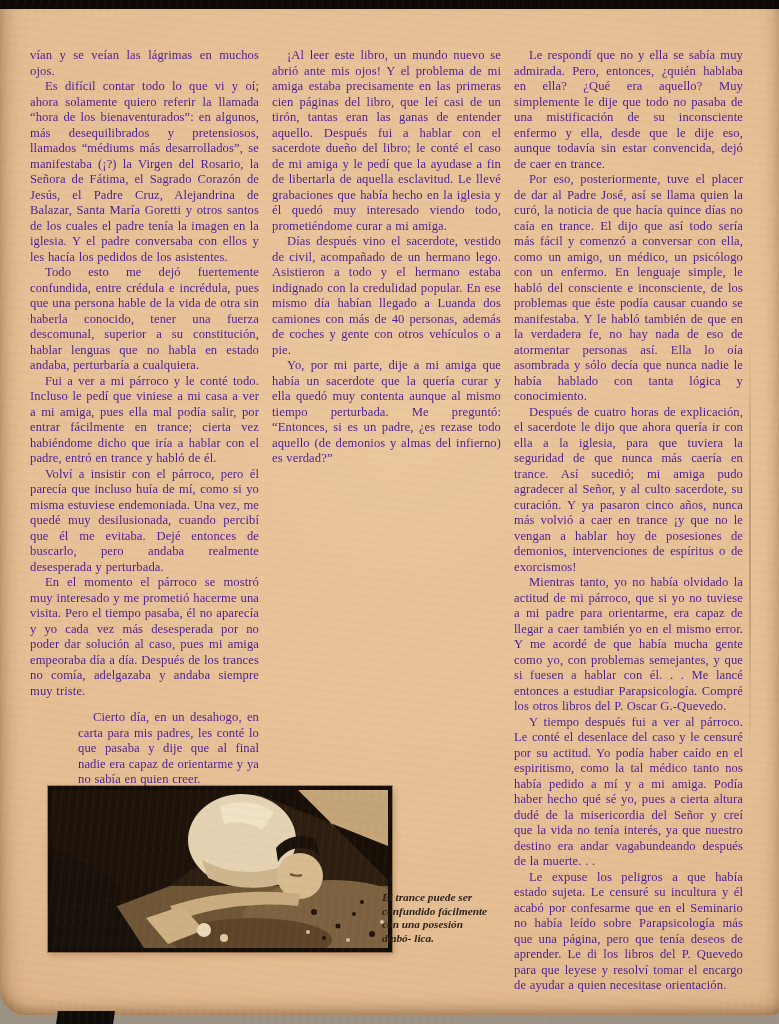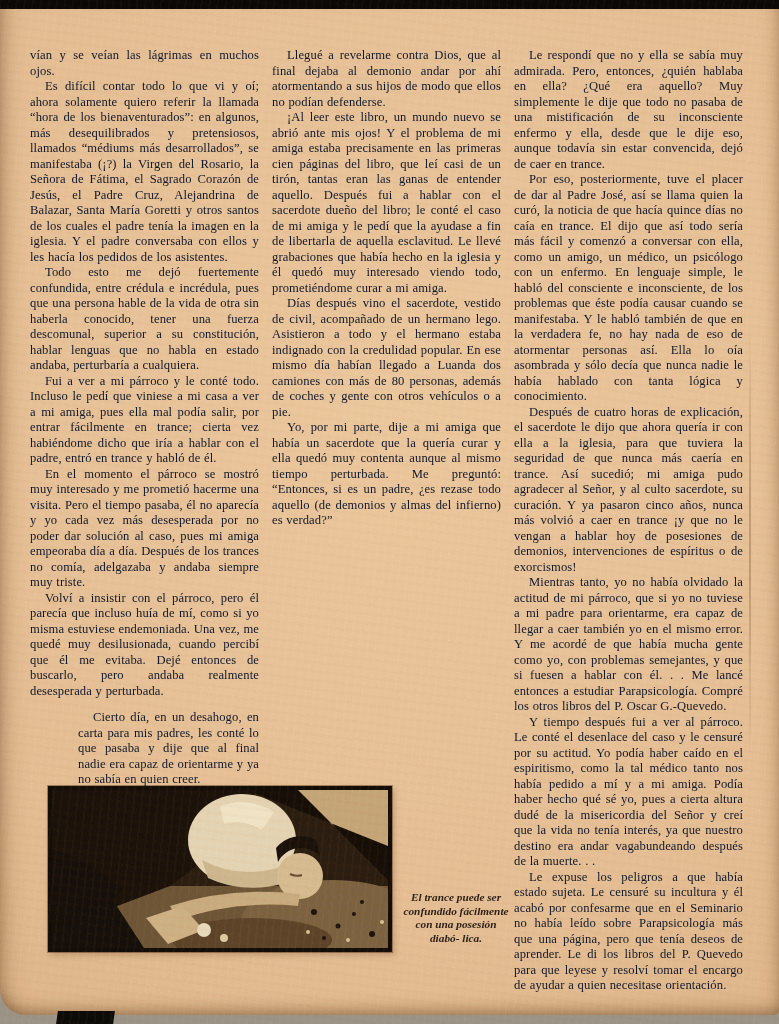--- a/index.html
+++ b/index.html
@@ -11,60 +11,59 @@
         box-shadow: inset 14px 0 26px -16px rgba(92,54,24,.55),
                     inset -9px 0 20px -11px rgba(92,54,24,.40),
                     inset 0 -12px 18px -10px rgba(80,48,20,.50);}
   .texture{position:absolute;inset:0;pointer-events:none;opacity:.5;
         background:
           repeating-linear-gradient(7deg, rgba(140,85,40,.045) 0 3px, rgba(0,0,0,0) 3px 9px),
           repeating-linear-gradient(-84deg, rgba(255,240,218,.05) 0 2px, rgba(0,0,0,0) 2px 8px);}
   .top-strip{position:absolute;left:0;top:0;width:100%;height:9px;background:#0b0806;}
   .columns{position:absolute;left:30px;top:48px;display:flex;gap:13px;}
   .col{width:229px;}
-  .col p{margin:0;font-size:12.6px;line-height:15.5px;color:#0f172a;
+  .col p{margin:0;font-size:12.6px;line-height:15.5px;color:#4c1d95;
          text-align:justify;text-indent:15px;letter-spacing:.1px;
          word-spacing:.4px;hyphens:auto;}
   .col p.no-indent{text-indent:0;}
   .col p.gap{margin-top:11px;margin-left:48px;}
   .col p i{font-style:italic;}
   .photo-frame{position:absolute;left:48px;top:786px;width:344px;height:166px;
         border:4px solid #130d08;box-sizing:border-box;background:#241a10;
         box-shadow:0 0 0 1px rgba(84,52,22,.45), 2px 3px 6px rgba(70,40,15,.25);}
   .photo-frame svg{display:block;width:100%;height:100%;}
-  .caption{position:absolute;left:400px;top:891px;width:112px;
+  .caption{position:absolute;left:382px;top:891px;width:112px;
         font-size:11.3px;line-height:13.6px;font-style:italic;font-weight:700;
-        color:#2c211a;text-align:center;}
+        color:#2c211a;text-align:left;}
   .bottom-mark{position:absolute;left:57px;top:1011px;width:57px;height:13px;
         background:#0d0b08;transform:skewX(-8deg);}
   .crease{position:absolute;right:28px;top:330px;width:2px;height:430px;
         background:linear-gradient(rgba(101,69,38,0), rgba(101,69,38,.30) 40%,
                    rgba(101,69,38,.30) 60%, rgba(101,69,38,0));}
 </style>
 </head>
 <body>
 
 <div class="page">
   <div class="paper"></div>
   <div class="top-strip"></div>
 
   <div class="columns">
     <div class="col">
         <p class="no-indent">vían y se veían las lágrimas en muchos ojos.</p>
         <p>Es difícil contar todo lo que vi y oí; ahora solamente quiero referir la llamada “hora de los bienaventurados”: en algunos, más desequilibrados y pretensiosos, llamados “médiums más desarrollados”, se manifestaba (¡?) la Virgen del Rosario, la Señora de Fátima, el Sagrado Corazón de Jesús, el Padre Cruz, Alejandrina de Balazar, Santa María Goretti y otros santos de los cuales el padre tenía la imagen en la iglesia. Y el padre conversaba con ellos y les hacía los pedidos de los asistentes.</p>
         <p>Todo esto me dejó fuertemente confundida, entre crédula e incrédula, pues que una persona hable de la vida de otra sin haberla conocido, tener una fuerza descomunal, superior a su constitución, hablar lenguas que no habla en estado andaba, perturbaría a cualquiera.</p>
         <p>Fui a ver a mi párroco y le conté todo. Incluso le pedí que viniese a mi casa a ver a mi amiga, pues ella mal podía salir, por entrar fácilmente en trance; cierta vez habiéndome dicho que iría a hablar con el padre, entró en trance y habló de él.</p>
+        <p>Volví a insistir con el párroco, pero él parecía que incluso huía de mí, como si yo misma estuviese endemoniada. Una vez, me quedé muy desilusionada, cuando percibí que él me evitaba. Dejé entonces de buscarlo, pero andaba realmente desesperada y perturbada.</p>
         <p>En el momento el párroco se mostró muy interesado y me prometió hacerme una visita. Pero el tiempo pasaba, él no aparecía y yo cada vez más desesperada por no poder dar solución al caso, pues mi amiga empeoraba día a día. Después de los trances no comía, adelgazaba y andaba siempre muy triste.</p>
-        <p>Volví a insistir con el párroco, pero él parecía que incluso huía de mí, como si yo misma estuviese endemoniada. Una vez, me quedé muy desilusionada, cuando percibí que él me evitaba. Dejé entonces de buscarlo, pero andaba realmente desesperada y perturbada.</p>
         <p class="gap">Cierto día, en un desahogo, en carta para mis padres, les conté lo que pasaba y dije que al final nadie era capaz de orientarme y ya no sabía en quien creer.</p>
       </div>
     <div class="col">
-        <p>Llegué a revelarme contra Dios, que al final dejaba al demonio andar por ahí atormentando a sus hijos de modo que ellos no podían defenderse.</p>
         <p>¡Al leer este libro, un mundo nuevo se abrió ante mis ojos! Y el problema de mi amiga estaba precisamente en las primeras cien páginas del libro, que leí casi de un tirón, tantas eran las ganas de entender aquello. Después fui a hablar con el sacerdote dueño del libro; le conté el caso de mi amiga y le pedí que la ayudase a fin de libertarla de aquella esclavitud. Le llevé grabaciones que había hecho en la iglesia y él quedó muy interesado viendo todo, prometiéndome curar a mi amiga.</p>
-        <p>Días después vino el sacerdote, vestido de civil, acompañado de un hermano lego. Asistieron a todo y el hermano estaba indignado con la credulidad popular. En ese mismo día habían llegado a Luanda dos camiones con más de 80 personas, además de coches y gente con otros vehículos o a pie.</p>
+        <p>Días después vino el sacerdote, vestido de civil, acompañado de un hermano lego. Asistieron a todo y el hermano estaba indignado con la credulidad popular. En ese mismo día habían llegado a Luanda dos camiones con más de 40 personas, además de coches y gente con otros vehículos o a pie.</p>
         <p>Yo, por mi parte, dije a mi amiga que había un sacerdote que la quería curar y ella quedó muy contenta aunque al mismo tiempo perturbada. Me preguntó: “Entonces, si es un padre, ¿es rezase todo aquello (de demonios y almas del infierno) es verdad?”</p>
       </div>
     <div class="col">
         <p>Le respondí que no y ella se sabía muy admirada. Pero, entonces, ¿quién hablaba en ella? ¿Qué era aquello? Muy simplemente le dije que todo no pasaba de una mistificación de su inconsciente enfermo y ella, desde que le dije eso, aunque todavía sin estar convencida, dejó de caer en trance.</p>
         <p>Por eso, posteriormente, tuve el placer de dar al Padre José, así se llama quien la curó, la noticia de que hacía quince días no caía en trance. El dijo que así todo sería más fácil y comenzó a conversar con ella, como un amigo, un médico, un psicólogo con un enfermo. En lenguaje simple, le habló del consciente e inconsciente, de los problemas que éste podía causar cuando se manifestaba. Y le habló también de que en la verdadera fe, no hay nada de eso de atormentar personas así. Ella lo oía asombrada y sólo decía que nunca nadie le había hablado con tanta lógica y conocimiento.</p>
         <p>Después de cuatro horas de explicación, el sacerdote le dijo que ahora quería ir con ella a la iglesia, para que tuviera la seguridad de que nunca más caería en trance. Así sucedió; mi amiga pudo agradecer al Señor, y al culto sacerdote, su curación. Y ya pasaron cinco años, nunca más volvió a caer en trance ¡y que no le vengan a hablar hoy de posesiones de demonios, intervenciones de espíritus o de exorcismos!</p>
         <p>Mientras tanto, yo no había olvidado la actitud de mi párroco, que si yo no tuviese a mi padre para orientarme, era capaz de llegar a caer también yo en el mismo error. Y me acordé de que había mucha gente como yo, con problemas semejantes, y que si fuesen a hablar con él. . . Me lancé entonces a estudiar Parapsicología. Compré los otros libros del P. Oscar G.-Quevedo.</p>
         <p>Y tiempo después fui a ver al párroco. Le conté el desenlace del caso y le censuré por su actitud. Yo podía haber caído en el espiritismo, como la tal médico tanto nos había pedido a mí y a mi amiga. Podía haber hecho qué sé yo, pues a cierta altura dudé de la misericordia del Señor y creí que la vida no tenía interés, ya que nuestro destino era andar vagabundeando después de la muerte. . .</p>
         <p>Le expuse los peligros a que había estado sujeta. Le censuré su incultura y él acabó por confesarme que en el Seminario no había leído sobre Parapsicología más que una página, pero que tenía deseos de aprender. Le di los libros del P. Quevedo para que leyese y resolví tomar el encargo de ayudar a quien necesitase orientación.</p>
       </div>

